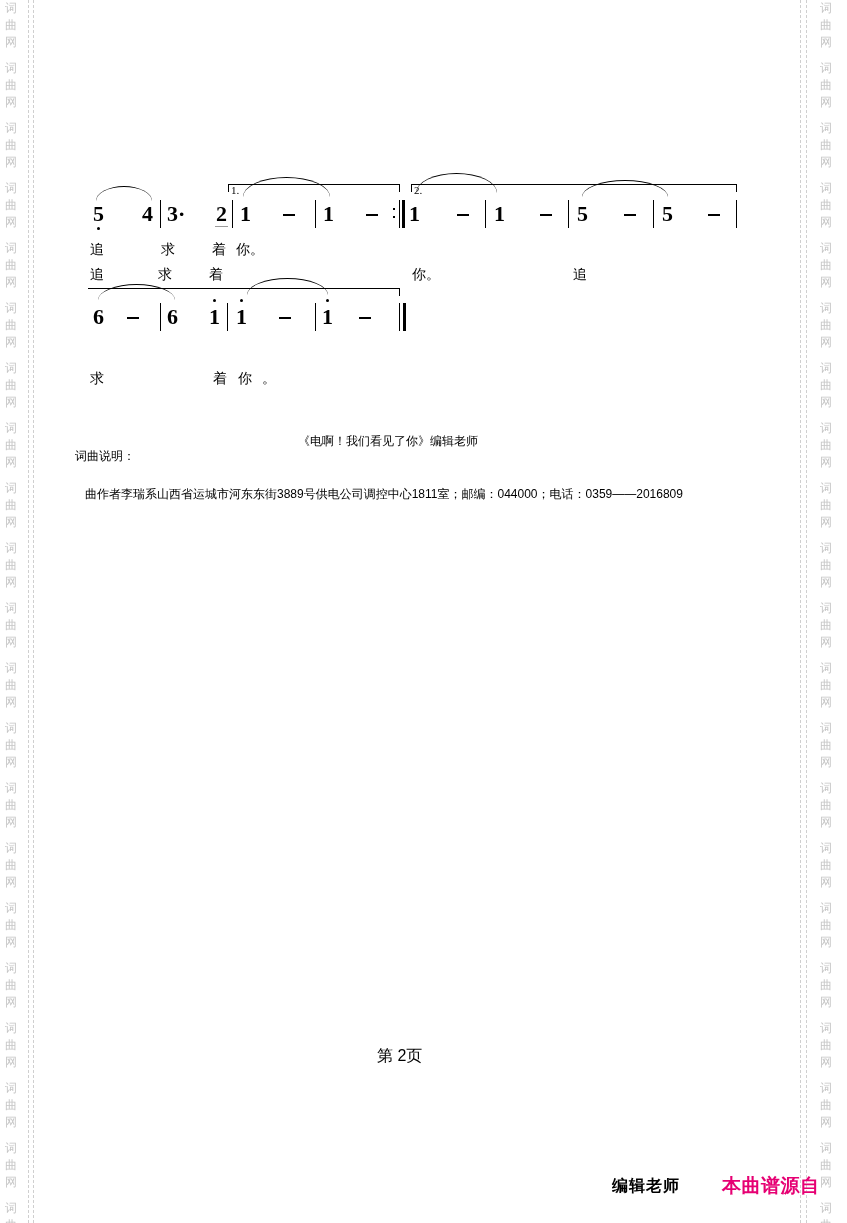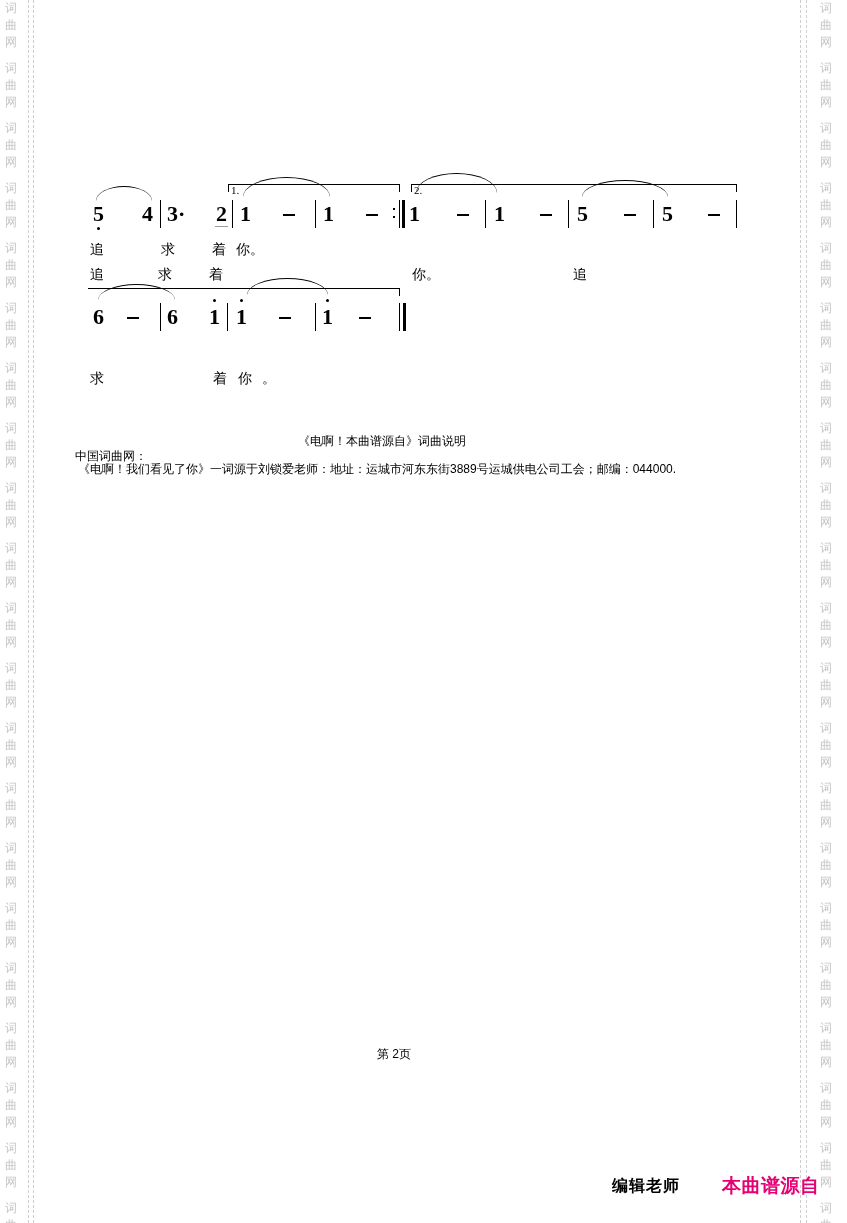--- a/index.html
+++ b/index.html
@@ -52,21 +52,21 @@
   #lyrics-row-3{top:371px;}
   .lyric{position:absolute;top:0;font-size:14px;line-height:15px;white-space:nowrap;}
 
   
   .desc{position:absolute;font-size:12px;line-height:14px;white-space:nowrap;}
   .desc-title{left:298px;top:434px;}
   .desc-editor{left:75px;top:449px;}
   .desc-p1{left:78px;top:462px;}
   .desc-p2{left:85px;top:487px;}
 
-  .page-num{position:absolute;left:377px;top:1046px;font-size:12px;}
+  .page-num{position:absolute;left:377px;top:1046px;font-size:16px;}
 
   .footer-src{position:absolute;left:612px;top:1176px;font-size:16px;font-weight:bold;
               letter-spacing:1px;}
   .footer-site{position:absolute;left:722px;top:1173px;font-size:19px;font-weight:bold;
                color:#e60073;letter-spacing:0.5px;}
 </style>
 </head>
 <body>
 
 <div class="page">
@@ -284,22 +284,22 @@
         <span class="rthick" style="left:4px"></span>
       </div>
     </div>
   <div class="lyrics-row" id="lyrics-row-3">
       <span class="lyric" style="left: 90px;">求</span>
       <span class="lyric" style="left: 213px;">着</span>
       <span class="lyric" style="left: 238px;">你</span>
       <span class="lyric" style="left: 262px;">。</span>
     </div>
 
-  <div class="desc desc-title">《电啊！本曲谱源自》词曲说明</div>
-  <div class="desc desc-editor">中国词曲网：</div>
-  <div class="desc desc-p1">《电啊！我们看见了你》一词源于刘锁爱老师：地址：运城市河东东街3889号运城供电公司工会；邮编：044000.</div>
+  <div class="desc desc-title">《电啊！我们看见了你》编辑老师</div>
+  <div class="desc desc-editor">词曲说明：</div>
+  <div class="desc desc-p2">曲作者李瑞系山西省运城市河东东街3889号供电公司调控中心1811室；邮编：044000；电话：0359——2016809</div>
 
   <div class="page-num">第 2页</div>
 
   <div class="footer-src">编辑老师</div>
   <div class="footer-site" style="color: rgb(230, 0, 115);">本曲谱源自</div>
 
 </div>
 
 </body></html>

